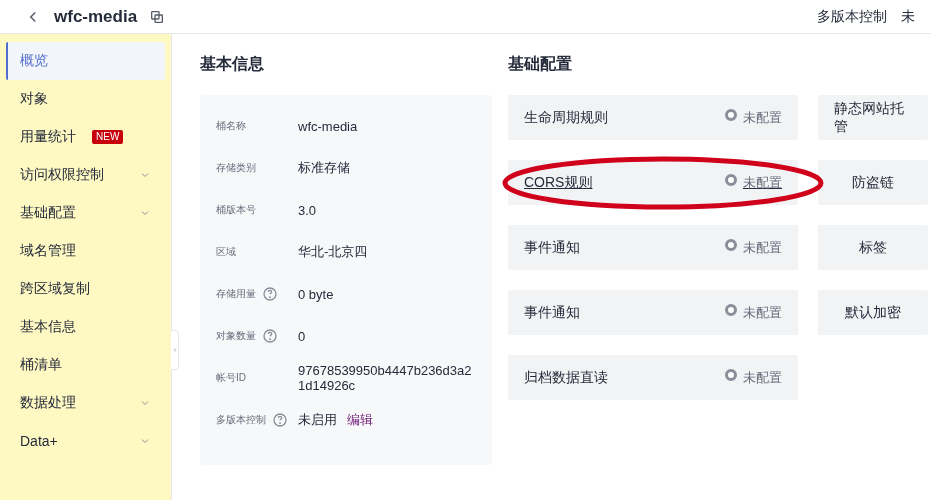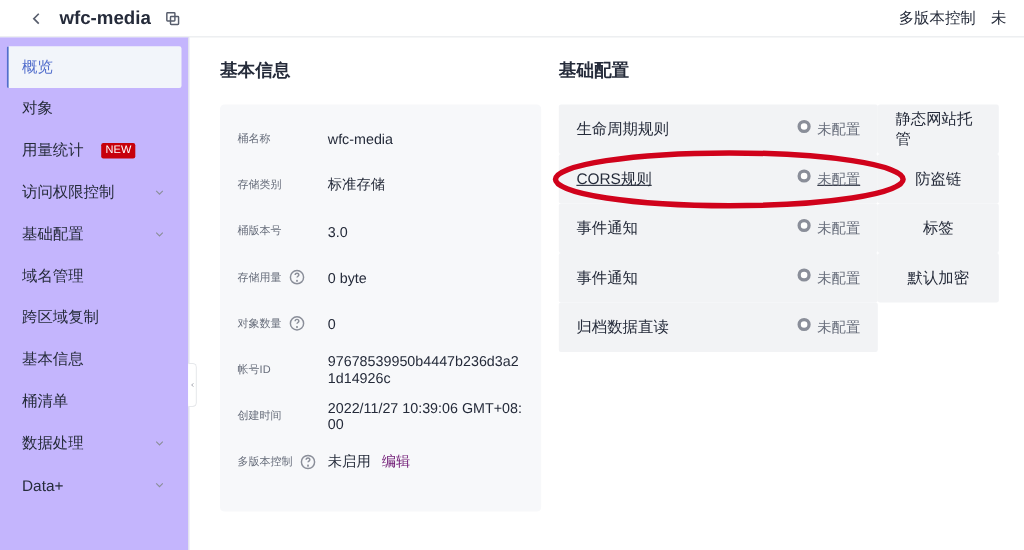--- a/index.html
+++ b/index.html
@@ -9,21 +9,21 @@
 .topbar { height: 34px; display: flex; align-items: center; justify-content: space-between; padding: 0 16px 0 24px; border-bottom: 1px solid #e6e8eb; }
 .topbar-left { display: flex; align-items: center; gap: 12px; }
 .back-icon { width: 18px; height: 18px; cursor: pointer; color: #575d6c; }
 .title { font-size: 17px; font-weight: 600; }
 .copy-icon { width: 16px; height: 16px; cursor: pointer; color: #575d6c; }
 .topbar-right { display: flex; align-items: center; gap: 14px; color: #252b3a; }
 .topbar-link { cursor: pointer; }
 
 
 .body-wrap { display: flex; height: calc(100% - 34px); }
-.sidebar { width: 172px; border-right: 1px solid #e6e8eb; padding: 8px 6px; position: relative; background: #c4b5fd; }
+.sidebar { width: 172px; border-right: 1px solid #e6e8eb; padding: 8px 6px; position: relative; background: #fef9c3; }
 .nav-item { height: 38px; display: flex; align-items: center; justify-content: space-between; padding: 0 14px; font-size: 14px; color: #252b3a; cursor: pointer; border-radius: 2px; }
 .nav-item.active { background: #f2f5fa; color: #526ecc; border-left: 2px solid #526ecc; padding-left: 12px; }
 .chevron { width: 12px; height: 12px; color: #8a8e99; flex-shrink: 0; }
 .badge-new { background: #c7000b; color: #fff; font-size: 10px; padding: 1px 4px; border-radius: 2px; margin-left: 16px; line-height: 1.2; }
 .nav-label-wrap { display: flex; align-items: center; }
 .collapse-handle { position: absolute; right: -8px; top: 296px; width: 8px; height: 40px; background: #fff; border: 1px solid #e6e8eb; border-left: none; display: flex; align-items: center; justify-content: center; cursor: pointer; border-radius: 0 4px 4px 0; }
 .collapse-handle svg { width: 6px; height: 10px; color: #8a8e99; }
 
 .main { flex: 1; padding: 20px 0 20px 28px; overflow: hidden; }
 .columns { display: flex; gap: 16px; }
@@ -32,21 +32,21 @@
 
 .section-title { font-size: 16px; font-weight: 600; margin-bottom: 20px; color: #252b3a; }
 
 .info-card { background: #f7f8fa; border-radius: 4px; padding: 10px 16px 24px; }
 .info-row { display: flex; align-items: center; min-height: 42px; }
 .info-label { width: 82px; color: #666c7a; font-size: 10px; display: flex; align-items: center; gap: 6px; flex-shrink: 0; }
 .info-value { color: #252b3a; font-size: 13px; word-break: break-all; flex: 1; }
 .help-icon { width: 16px; height: 16px; color: #8a8e99; flex-shrink: 0; }
 .link { color: #701a75; cursor: pointer; margin-left: 10px; }
 
-.config-grid { display: flex; flex-wrap: wrap; gap: 0; }
+.config-grid { display: flex; flex-wrap: wrap; gap: 20px; }
 .config-item { width: 290px; height: 45px; background: #f2f3f5; border-radius: 2px; display: flex; align-items: center; justify-content: space-between; padding: 0 16px; cursor: pointer; position: relative; }
 .config-item.narrow { width: 110px; justify-content: center; }
 .config-name { font-size: 14px; color: #252b3a; }
 .config-status { display: flex; gap: 6px; color: #666c7a; font-size: 13px; }
 .status-dot { width: 12px; height: 12px; border-radius: 50%; border: 3px solid #8a8e99; background: #fff; flex-shrink: 0; }
 
 .circled { position: relative; text-decoration: underline; }
 .red-circle { position: absolute; pointer-events: none; z-index: 10; left: -10px; top: -7px; width: 330px; height: 60px; }
 .red-circle svg { width: 100%; height: 100%; }
 </style>
@@ -159,20 +159,24 @@
             </div>
           <div class="info-row">
               <span class="info-label">存储类别</span>
               <span class="info-value">标准存储</span>
             </div>
           <div class="info-row">
               <span class="info-label">桶版本号</span>
               <span class="info-value">3.0</span>
             </div>
           <div class="info-row">
+              <span class="info-label">区域</span>
+              <span class="info-value">华北-北京四</span>
+            </div>
+          <div class="info-row">
               <span class="info-label">
                 <span>存储用量</span>
                 <svg class="help-icon" viewBox="0 0 24 24" fill="none" stroke="currentColor" stroke-width="2">
                   <circle cx="12" cy="12" r="9"></circle>
                   <path d="M9.5 9a2.5 2.5 0 0 1 5 0c0 1.5-2.5 2-2.5 3.5"></path>
                   <circle cx="12" cy="17" r="0.5" fill="currentColor"></circle>
                 </svg>
               </span>
               <span class="info-value">0 byte</span>
             </div>
@@ -185,24 +189,20 @@
                   <circle cx="12" cy="17" r="0.5" fill="currentColor"></circle>
                 </svg>
               </span>
               <span class="info-value">0</span>
             </div>
           <div class="info-row">
               <span class="info-label">帐号ID</span>
               <span class="info-value">97678539950b4447b236d3a21d14926c</span>
             </div>
           <div class="info-row">
-              <span class="info-label">创建时间</span>
-              <span class="info-value">2022/11/27 10:39:06 GMT+08:00</span>
-            </div>
-          <div class="info-row">
               <span class="info-label">
                 <span>多版本控制</span>
                 <svg class="help-icon" viewBox="0 0 24 24" fill="none" stroke="currentColor" stroke-width="2">
                   <circle cx="12" cy="12" r="9"></circle>
                   <path d="M9.5 9a2.5 2.5 0 0 1 5 0c0 1.5-2.5 2-2.5 3.5"></path>
                   <circle cx="12" cy="17" r="0.5" fill="currentColor"></circle>
                 </svg>
               </span>
               <span class="info-value"><span>未启用</span><span class="link">编辑</span></span>
             </div>

